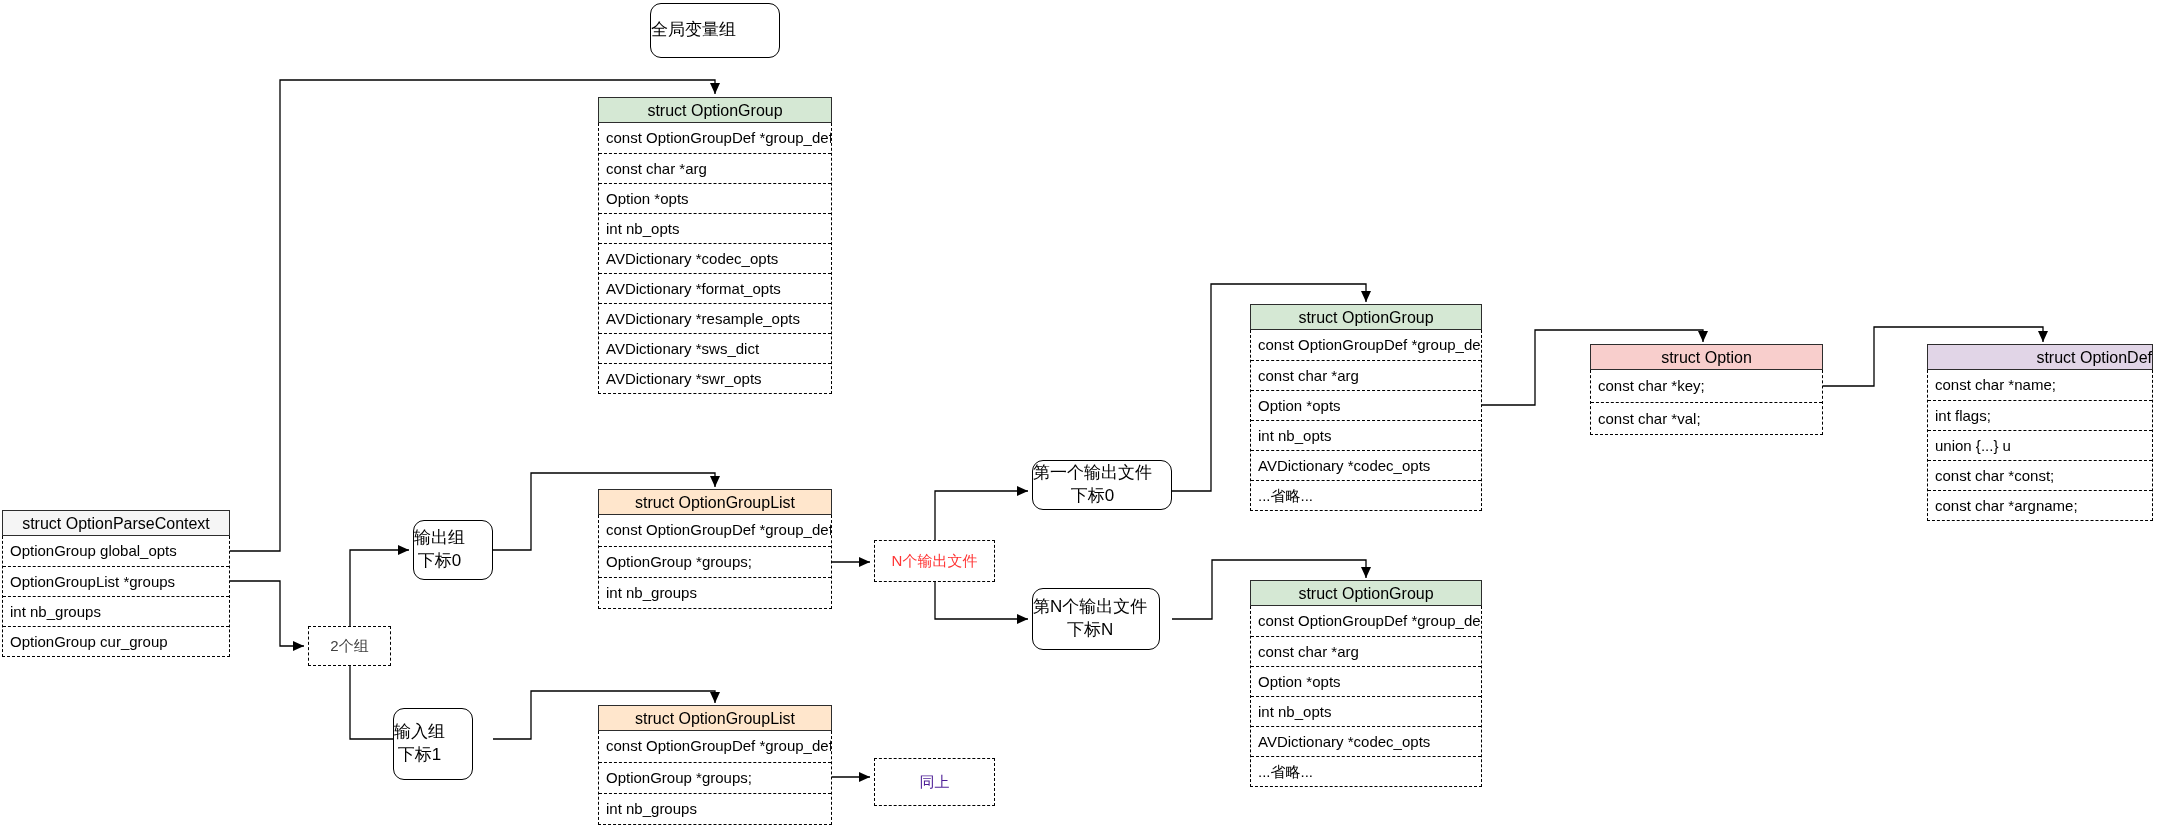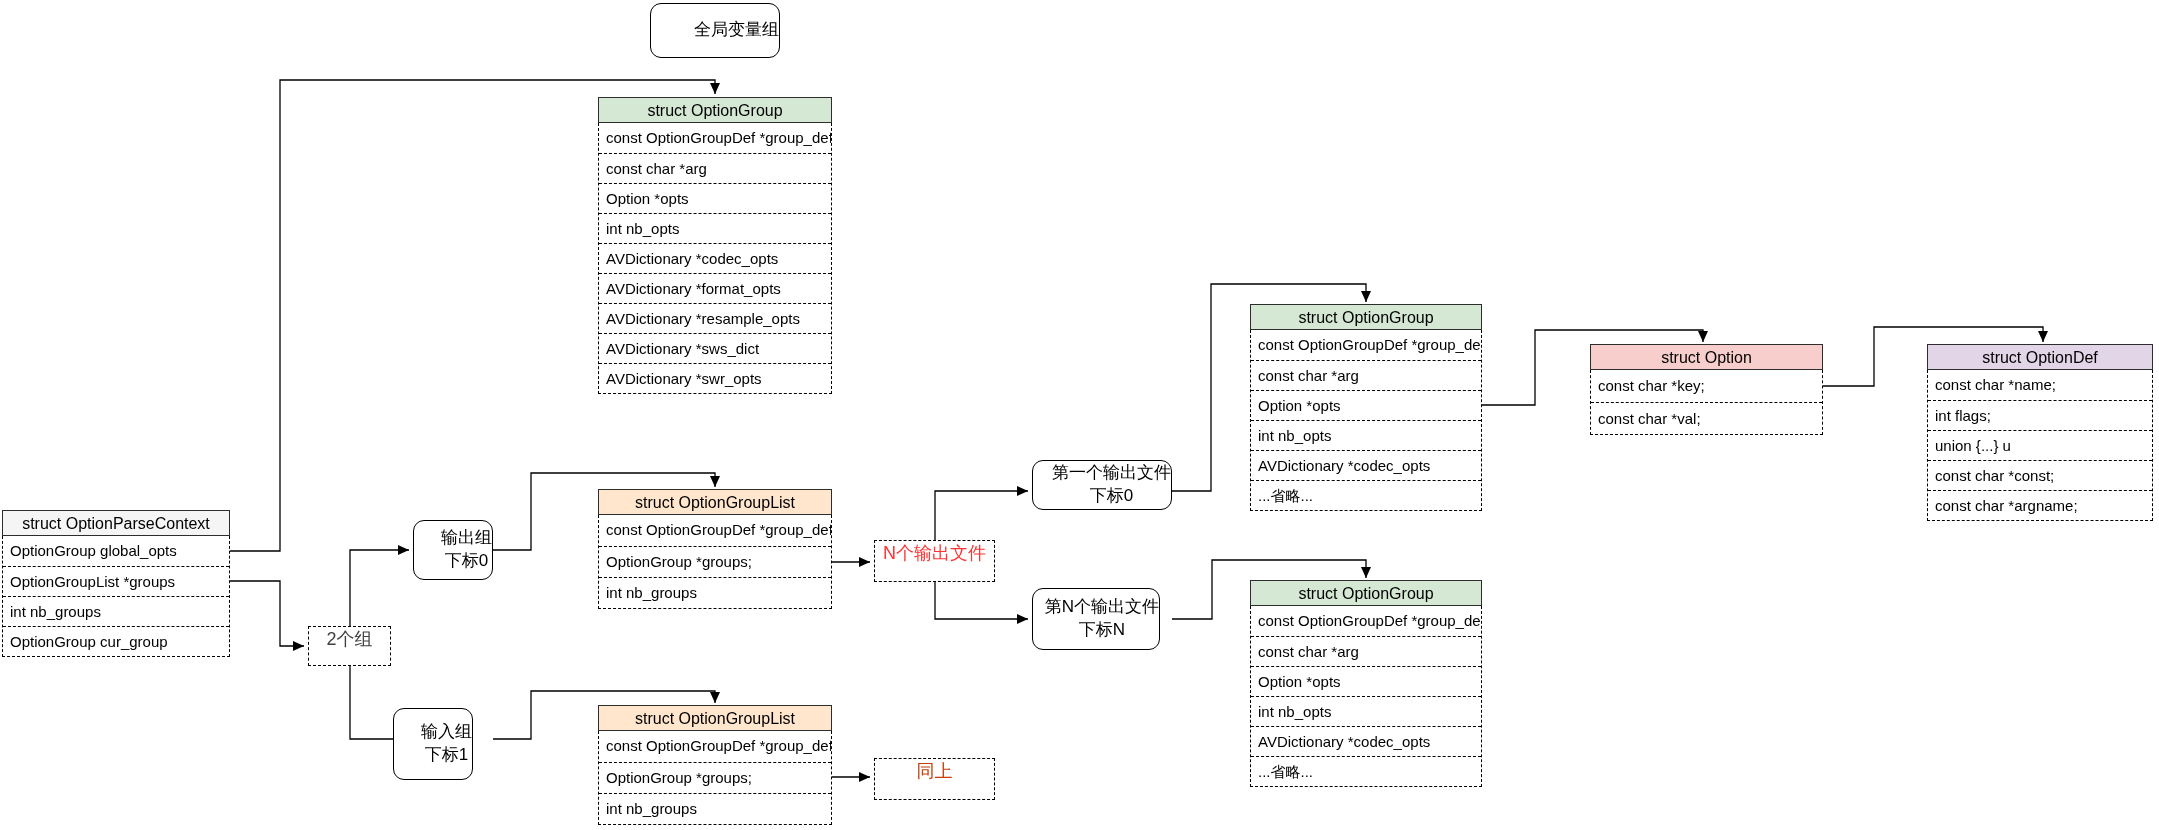--- a/index.html
+++ b/index.html
@@ -15,27 +15,27 @@
   .tbl-body{box-sizing:border-box;border-left:1px dashed #000;border-right:1px dashed #000;
             border-bottom:1px dashed #000;background:#fff;}
   .tbl-row{box-sizing:border-box;border-top:1px dashed #000;height:30px;line-height:29px;
            padding-left:7px;font-size:15px;white-space:nowrap;overflow:hidden;background:#fff;}
   .tbl-row:first-child{border-top:none;}
   .rh31 .tbl-row{height:31px;line-height:30px;}
   .rh32 .tbl-row{height:32px;line-height:31px;}
 
   
   .rbox{position:absolute;box-sizing:border-box;border:1.4px solid #000;border-radius:11px;
-        background:#fff;display:flex;align-items:center;justify-content:flex-end;text-align:center;
+        background:#fff;display:flex;align-items:center;justify-content:flex-start;text-align:center;
         font-size:17px;line-height:1.35;white-space:pre-line;}
 
   
   .dbox{position:absolute;box-sizing:border-box;border:1.4px dashed #000;background:#fff;
-        display:flex;align-items:flex-start;justify-content:center;text-align:center;
-        font-size:18px;white-space:pre-line;}
+        display:flex;align-items:center;justify-content:center;text-align:center;
+        font-size:15px;white-space:pre-line;}
 </style>
 </head>
 <body>
 
 <div id="canvas">
 
   <svg class="wires" width="2159" height="830">
     <defs>
       <marker id="arr" viewBox="0 0 12 12" refX="11" refY="6" markerWidth="12" markerHeight="12" markerUnits="userSpaceOnUse" orient="auto">
         <path d="M0,1 L11,6 L0,11 z" fill="#000"></path>
@@ -76,21 +76,21 @@
     <span>第N个输出文件
 下标N</span>
   </div>
 
   <div class="dbox" style="left: 308px; top: 626px; width: 83px; height: 40px; color: #404040;">
     <span>2个组</span>
   </div>
   <div class="dbox" style="left: 874px; top: 540px; width: 121px; height: 42px; color: rgb(255, 51, 51);">
     <span>N个输出文件</span>
   </div>
-  <div class="dbox" style="left: 874px; top: 758px; width: 121px; height: 42px; color: #c2410c;">
+  <div class="dbox" style="left: 874px; top: 758px; width: 121px; height: 48px; color: #4c1d95;">
     <span>同上</span>
   </div>
 
   <div class="tbl" style="left:2px;top:510px;width:228px">
     <div class="tbl-head" style="background-color: rgb(245, 245, 245);">struct OptionParseContext</div>
     <div class="tbl-body">
       <div class="tbl-row">OptionGroup global_opts</div>
       <div class="tbl-row">OptionGroupList *groups</div>
       <div class="tbl-row">int nb_groups</div>
       <div class="tbl-row">OptionGroup cur_group</div>
@@ -156,21 +156,21 @@
 
   <div class="tbl rh32" style="left:1590px;top:344px;width:233px">
     <div class="tbl-head" style="background-color: rgb(248, 206, 204);">struct Option</div>
     <div class="tbl-body">
       <div class="tbl-row">const char *key;</div>
       <div class="tbl-row">const char *val;</div>
     </div>
   </div>
 
   <div class="tbl" style="left:1927px;top:344px;width:226px">
-    <div class="tbl-head" style="background-color: rgb(225, 213, 231);">struct OptionDef</div>
+    <div class="tbl-head" style="background-color: rgb(225, 213, 231); text-align: right;">struct OptionDef</div>
     <div class="tbl-body">
       <div class="tbl-row">const char *name;</div>
       <div class="tbl-row">int flags;</div>
       <div class="tbl-row">union {...} u</div>
       <div class="tbl-row">const char *const;</div>
       <div class="tbl-row">const char *argname;</div>
     </div>
   </div>
 
 </div>

